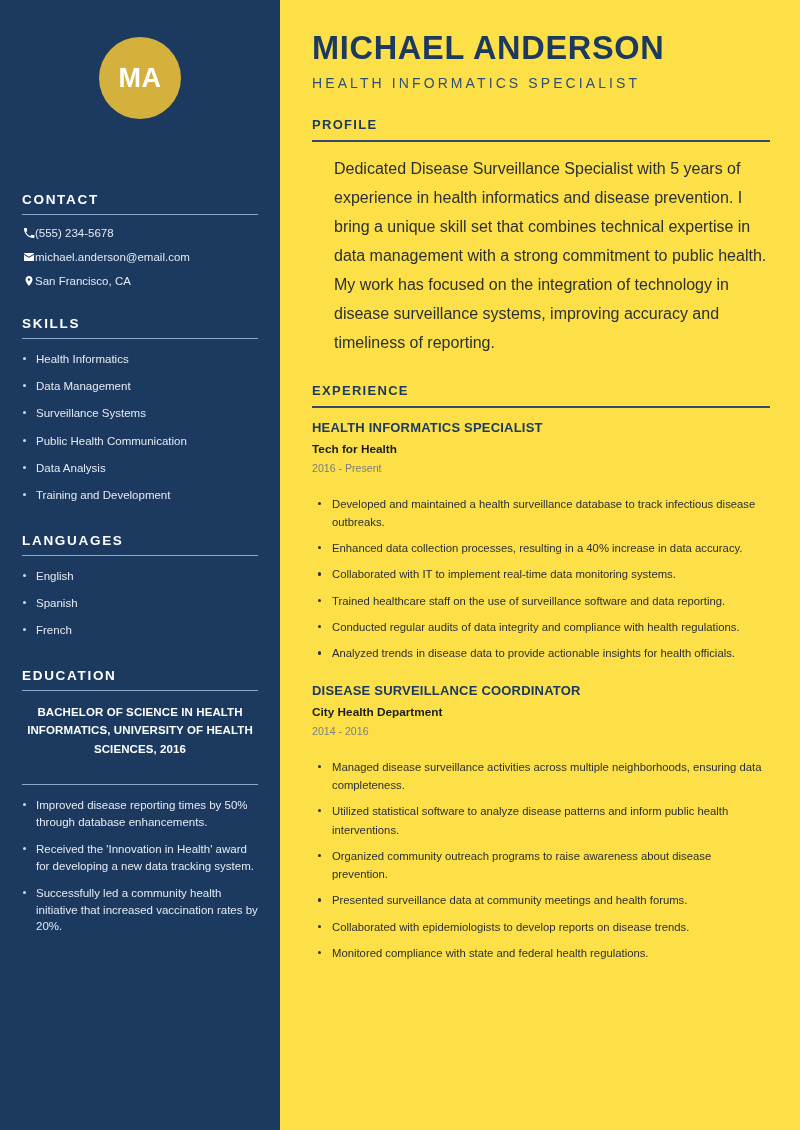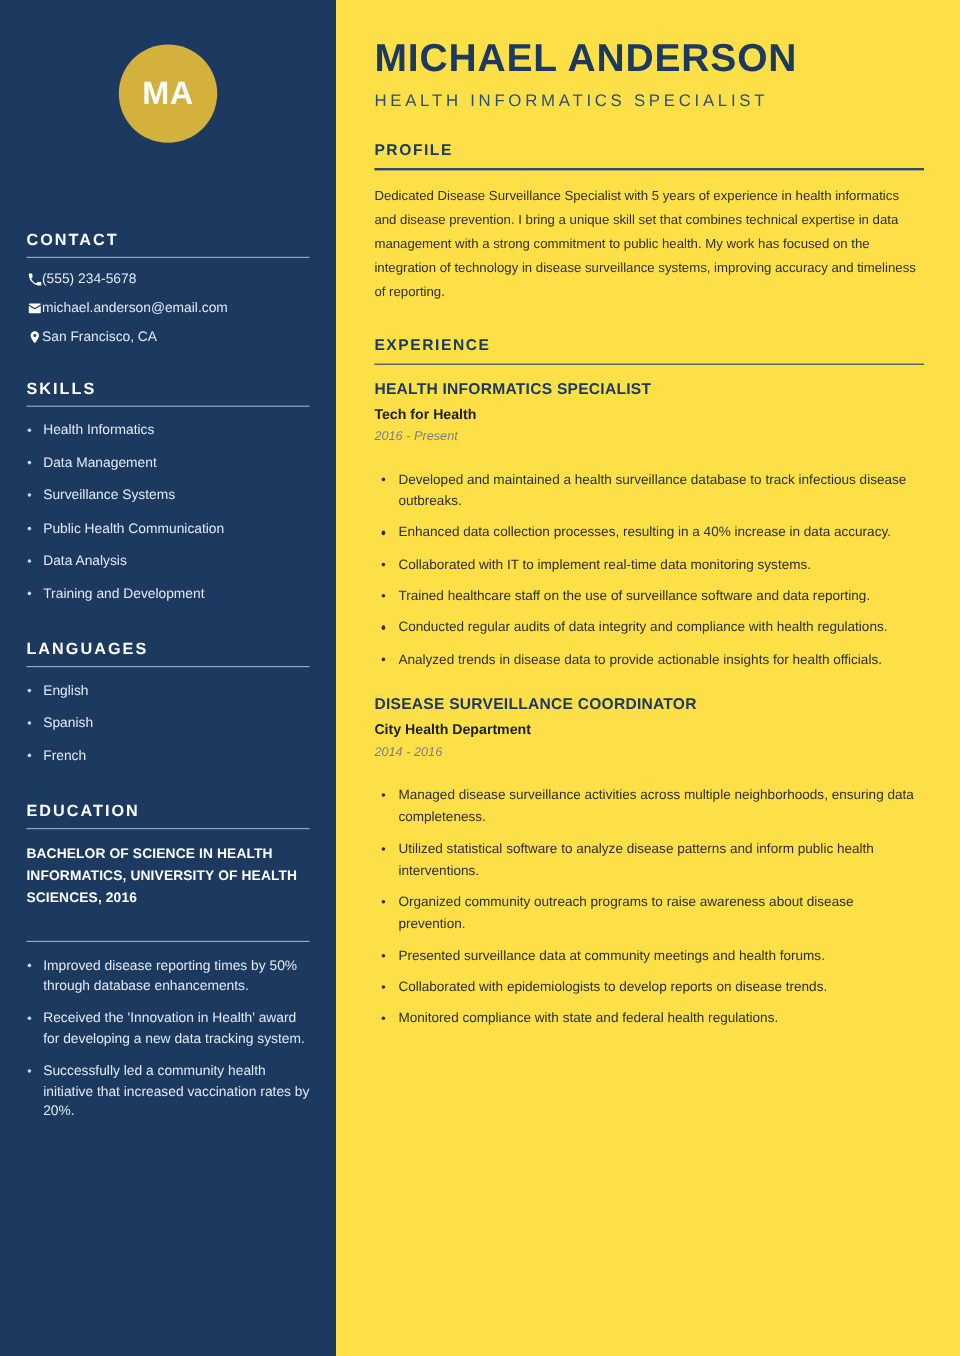--- a/index.html
+++ b/index.html
@@ -98,20 +98,21 @@
     border-radius: 50%;
     background: #cfd9e6;
   }
 
   .edu-text {
     font-size: 11.5px;
     font-weight: bold;
     color: #ffffff;
     line-height: 1.62;
     letter-spacing: 0.1px;
+    text-align: center;
   }
 
   
   .main {
     flex: 1;
     background: #fde047;
     padding: 30px 30px 0 32px;
   }
 
   .name {
@@ -137,43 +138,43 @@
     letter-spacing: 1.3px;
     padding-bottom: 8px;
   }
   .main-rule {
     height: 1.2px;
     background: #31496b;
     margin-bottom: 12px;
   }
 
   .profile-text {
-    font-size: 11px;
+    font-size: 16px;
     color: #2b2f36;
     line-height: 1.82;
+    margin-left: 22px;
   }
 
   .job { margin-bottom: 8px; }
   .job + .job { margin-top: 20px; }
 
   .job-role {
     font-size: 13px;
     font-weight: bold;
     color: #1c3a60;
     letter-spacing: 0.2px;
   }
   .job-company {
     font-size: 11.8px;
     font-weight: bold;
     color: #1a1d22;
     margin-top: 7px;
   }
   .job-dates {
     font-size: 10.6px;
-    font-style: italic;
     color: #7a7f87;
     margin-top: 6px;
   }
 
   ul.job-bullets {
     list-style: none;
     margin-top: 21px;
   }
   ul.job-bullets li {
     position: relative;

